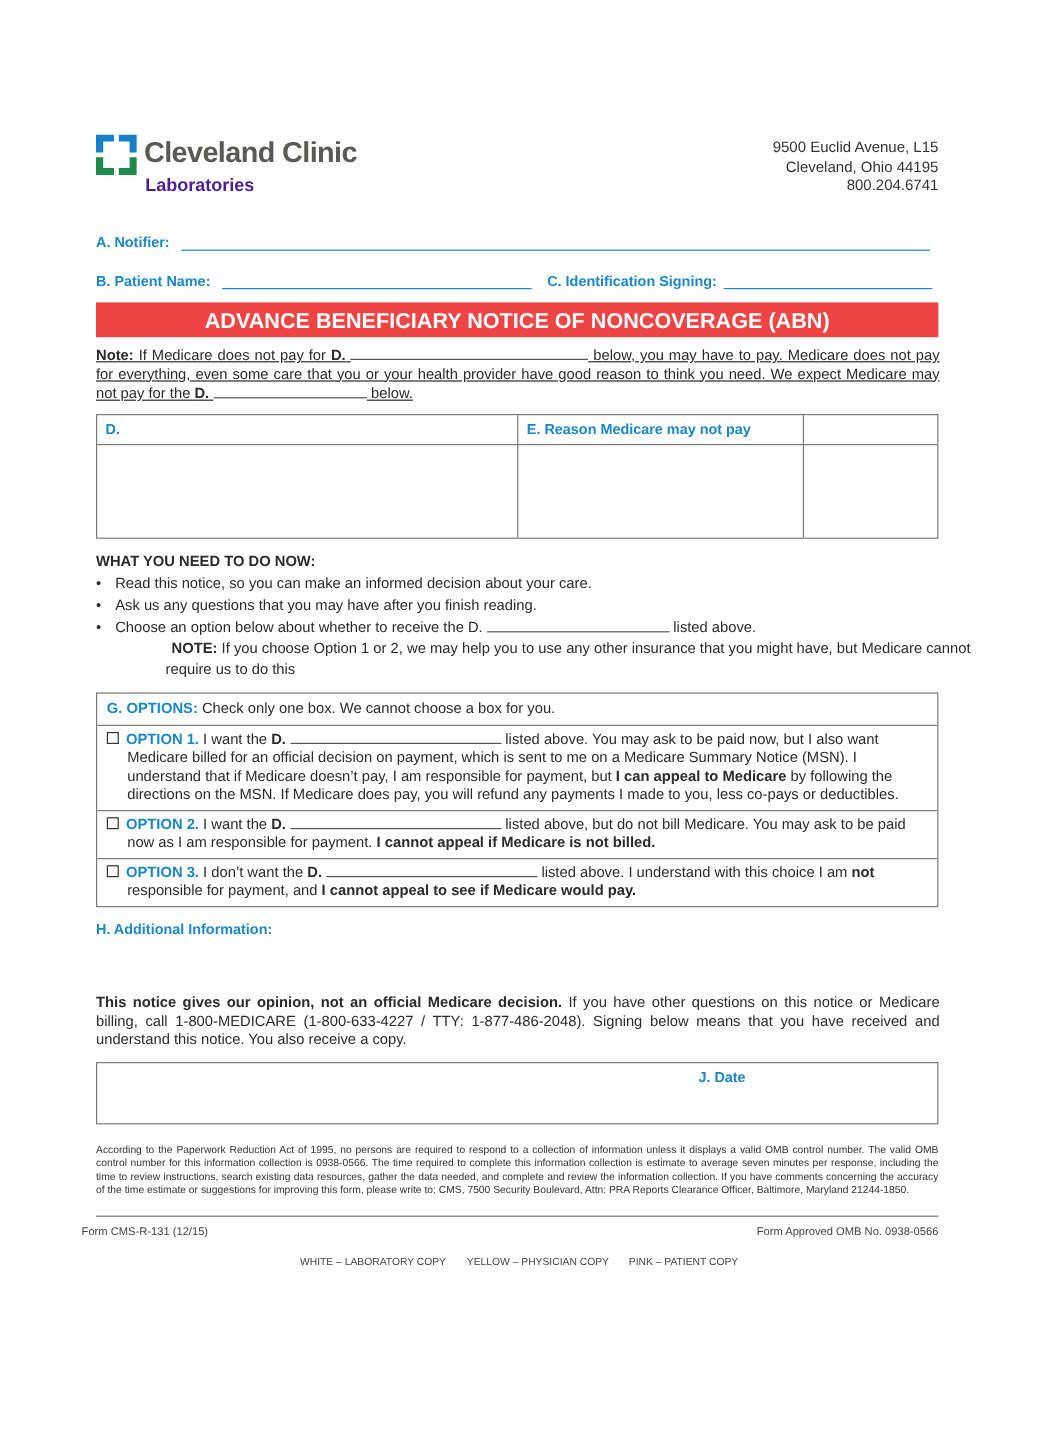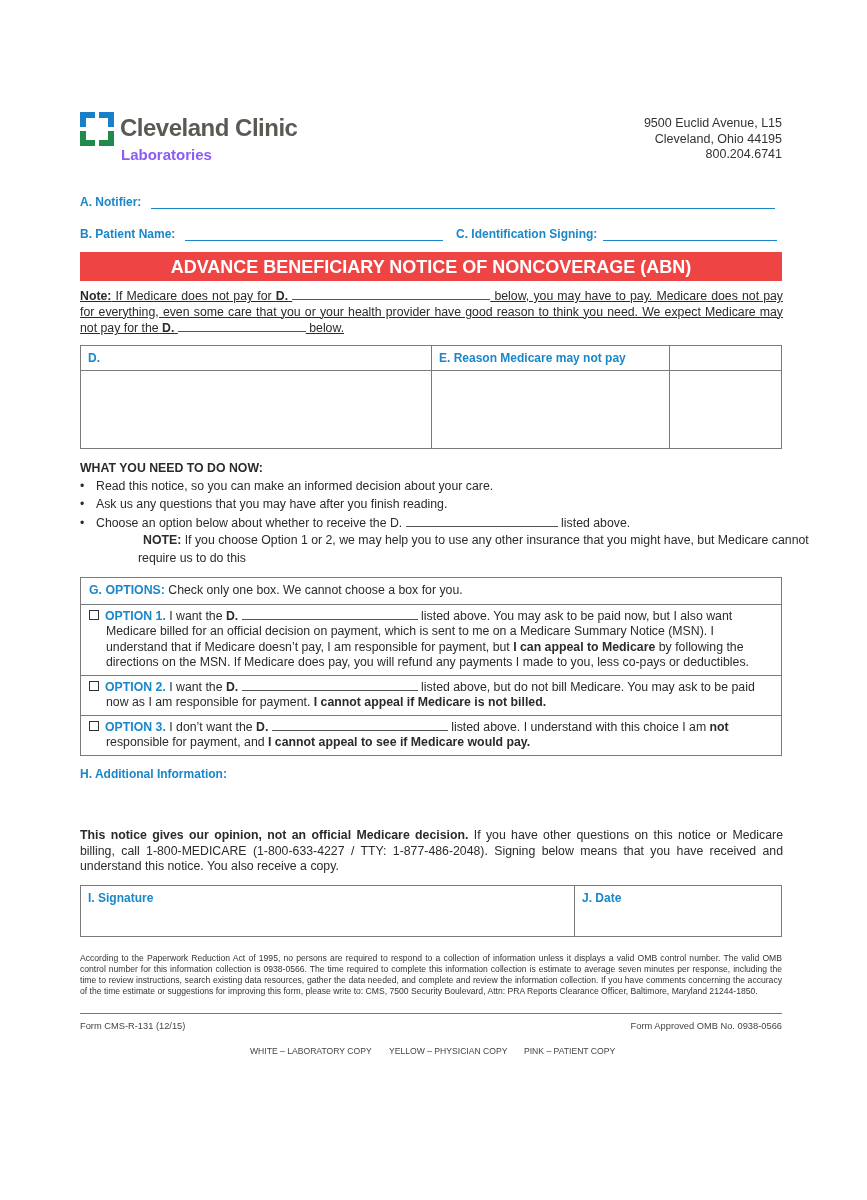--- a/index.html
+++ b/index.html
@@ -4,21 +4,21 @@
 <style>
   html, body { margin: 0; padding: 0; background: #ffffff; }
   body { width: 867px; height: 1200px; position: relative; font-family: "Liberation Sans", sans-serif; color: #2b2b2b; overflow: hidden; }
   .abs { position: absolute; }
   .blue { color: #1a87c9; }
   .b { font-weight: bold; }
 
   
   .logo { left: 80px; top: 112px; width: 34px; height: 34px; }
   .brand-name { left: 120px; top: 114px; font-size: 24px; font-weight: bold; color: #5a5a55; letter-spacing: -0.5px; }
-  .brand-sub { left: 121px; top: 146px; font-size: 15px; font-weight: bold; color: #8b5cf6; }
+  .brand-sub { left: 121px; top: 146px; font-size: 15px; font-weight: bold; color: #4c1d95; }
   .address { right: 85px; top: 116px; text-align: right; font-size: 12.5px; line-height: 15.5px; color: #333; }
 
   
   .field-label { font-size: 12px; font-weight: bold; color: #1a87c9; }
   .field-line { border-bottom: 1.2px solid #1a87c9; height: 14px; }
 
   
   .title-bar { left: 80px; top: 252px; width: 702px; height: 29px; background: #ef4444; color: #fff; font-size: 18px; font-weight: bold; text-align: center; line-height: 30px; }
 
   .para { left: 80px; width: 703px; font-size: 12.3px; line-height: 15.5px; text-align: justify; color: #2b2b2b; }
@@ -133,28 +133,25 @@
 </div>
 
 <div class="abs field-label" style="left:80px; top:767px;">H. Additional Information:</div>
 <div class="abs" style="left:80px; top:784px; width:702px; height:40px;"></div>
 
 <div class="abs para" style="top:828px;">
   <span class="b">This notice gives our opinion, not an official Medicare decision.</span><span> If you have other questions on this notice or Medicare billing, call 1-800-MEDICARE (1-800-633-4227 / TTY: 1-877-486-2048). Signing below means that you have received and understand this notice. You also receive a copy.</span>
 </div>
 
 <div class="abs sig-box">
-  <div class="def-col" style="left:0; width:494px; border-right:1.3px solid #7a7a7a;">
-    <div class="h" style="font-size:12px; font-weight:bold; color:#1a87c9; padding:5px 7px;">I. Signature</div>
-  </div>
   <div class="def-col" style="left:494px; right:0;">
     <div class="h" style="font-size:12px; font-weight:bold; color:#1a87c9; padding:5px 7px;">J. Date</div>
   </div>
 </div>
 
 <div class="abs fine" style="top:953px;">According to the Paperwork Reduction Act of 1995, no persons are required to respond to a collection of information unless it displays a valid OMB control number. The valid OMB control number for this information collection is 0938-0566. The time required to complete this information collection is estimate to average seven minutes per response, including the time to review instructions, search existing data resources, gather the data needed, and complete and review the information collection. If you have comments concerning the accuracy of the time estimate or suggestions for improving this form, please write to: CMS, 7500 Security Boulevard, Attn: PRA Reports Clearance Officer, Baltimore, Maryland 21244-1850.</div>
 <div class="abs rule" style="top:1013px;"></div>
 
-<div class="abs foot" style="left:80px; top:1021px;">Form CMS-R-131 (12/15)</div>
+<div class="abs foot" style="left:68px; top:1021px;">Form CMS-R-131 (12/15)</div>
 <div class="abs foot" style="right:85px; top:1021px;">Form Approved OMB No. 0938-0566</div>
 <div class="abs foot" style="left:250px; top:1046px; font-size:8.6px;">WHITE – LABORATORY COPY</div>
 <div class="abs foot" style="left:389px; top:1046px; font-size:8.6px;text-align:center;">YELLOW – PHYSICIAN COPY</div>
 <div class="abs foot" style="left:524px; top:1046px; font-size:8.6px;">PINK – PATIENT COPY</div>
 
 </body></html>

